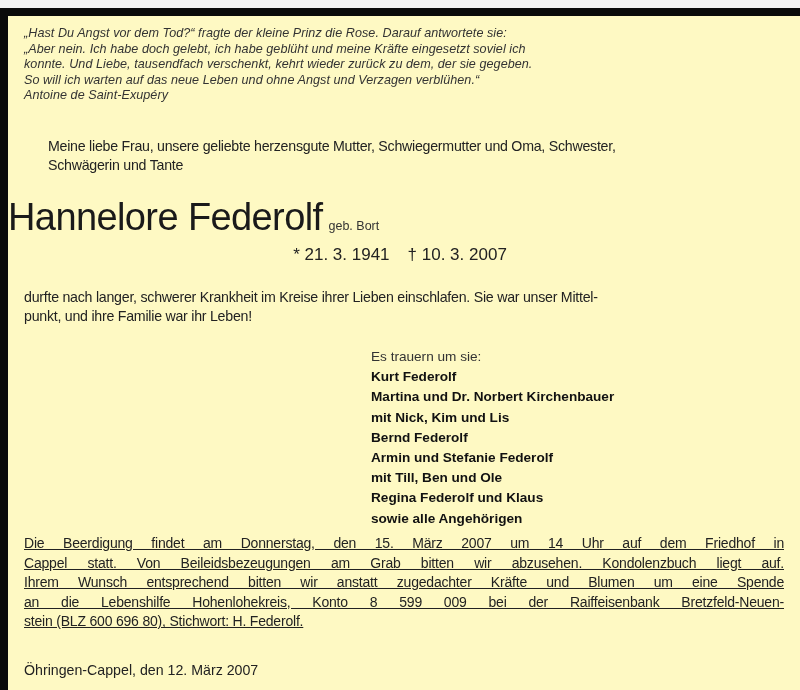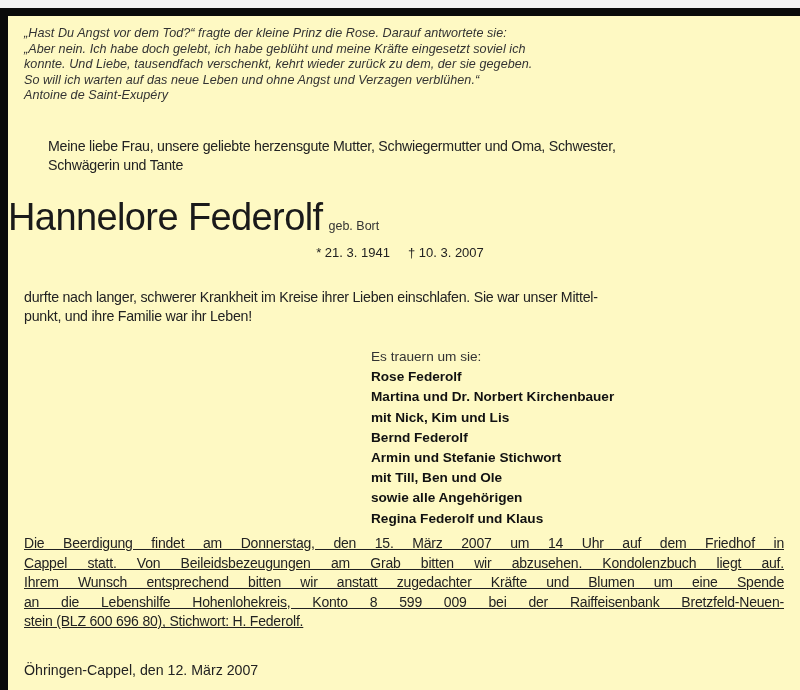--- a/index.html
+++ b/index.html
@@ -68,21 +68,21 @@
       font-size: 12.5px;
       color: #333;
       margin-left: 6px;
     }
     .dates {
       position: absolute;
       left: 0;
       width: 784px;
       top: 229px;
       text-align: center;
-      font-size: 13px;
+      font-size: 17px;
       color: #222;
       white-space: nowrap;
     }
     .dates span + span { margin-left: 18px; }
     .passed {
       position: absolute;
       left: 16px;
       top: 272px;
       width: 760px;
       font-size: 14.2px;
@@ -161,28 +161,28 @@
     <span>* 21. 3. 1941</span><span>† 10. 3. 2007</span>
   </div>
 
   <div class="passed">
     <div>durfte nach langer, schwerer Krankheit im Kreise ihrer Lieben einschlafen. Sie war unser Mittel-</div>
     <div>punkt, und ihre Familie war ihr Leben!</div>
   </div>
 
   <div class="mourners">
     <div class="mourn-heading">Es trauern um sie:</div>
-    <div class="mourn-name">Rose Federolf</div>
+    <div class="mourn-name">Kurt Federolf</div>
     <div class="mourn-name">Martina und Dr. Norbert Kirchenbauer</div>
     <div class="mourn-name">mit Nick, Kim und Lis</div>
     <div class="mourn-name">Bernd Federolf</div>
-    <div class="mourn-name">Armin und Stefanie Stichwort</div>
+    <div class="mourn-name">Armin und Stefanie Federolf</div>
     <div class="mourn-name">mit Till, Ben und Ole</div>
+    <div class="mourn-name">Regina Federolf und Klaus</div>
     <div class="mourn-name">sowie alle Angehörigen</div>
-    <div class="mourn-name">Regina Federolf und Klaus</div>
   </div>
 
   <div class="funeral">
     <div>Die Beerdigung findet am Donnerstag, den 15. März 2007 um 14 Uhr auf dem Friedhof in</div>
     <div>Cappel statt. Von Beileidsbezeugungen am Grab bitten wir abzusehen. Kondolenzbuch liegt auf.</div>
     <div>Ihrem Wunsch entsprechend bitten wir anstatt zugedachter Kräfte und Blumen um eine Spende</div>
     <div>an die Lebenshilfe Hohenlohekreis, Konto 8 599 009 bei der Raiffeisenbank Bretzfeld-Neuen-</div>
     <div class="last">stein (BLZ 600 696 80), Stichwort: H. Federolf.</div>
   </div>
 

